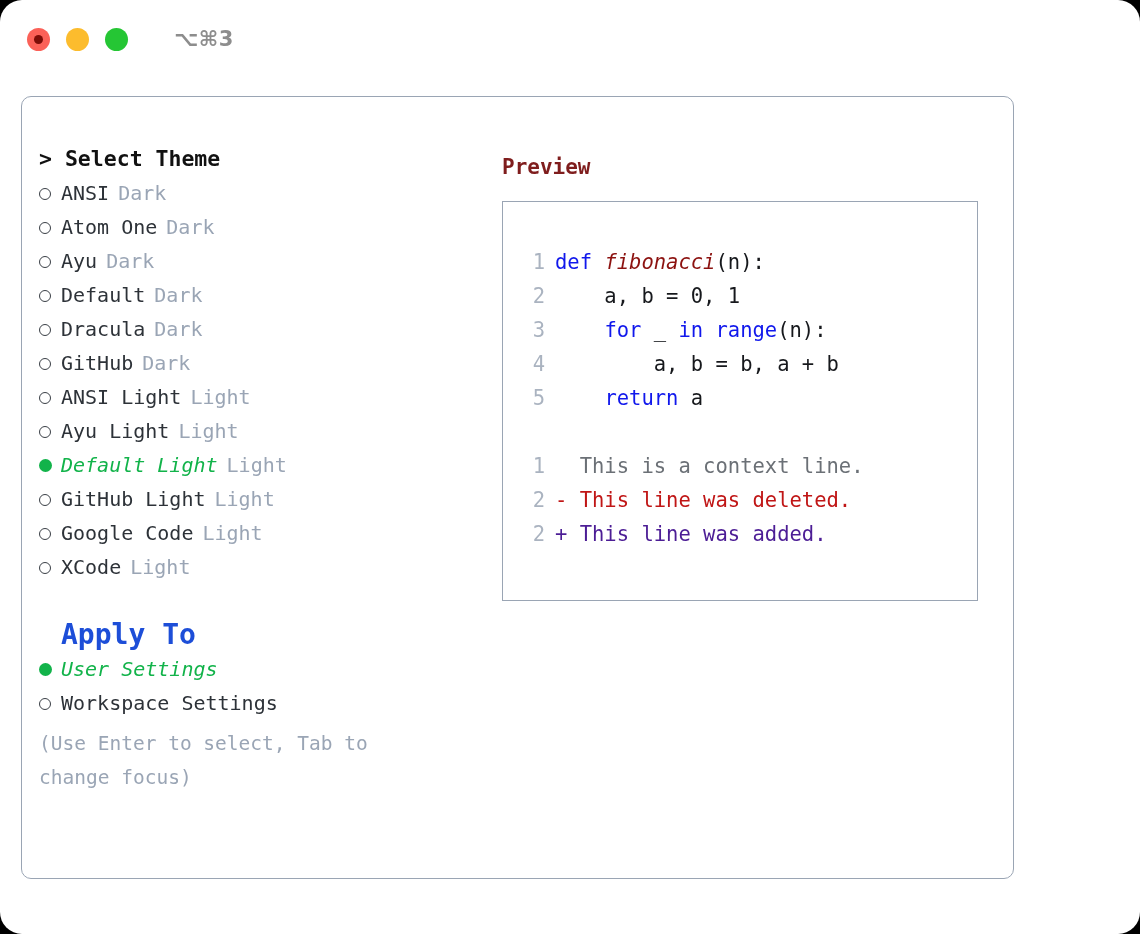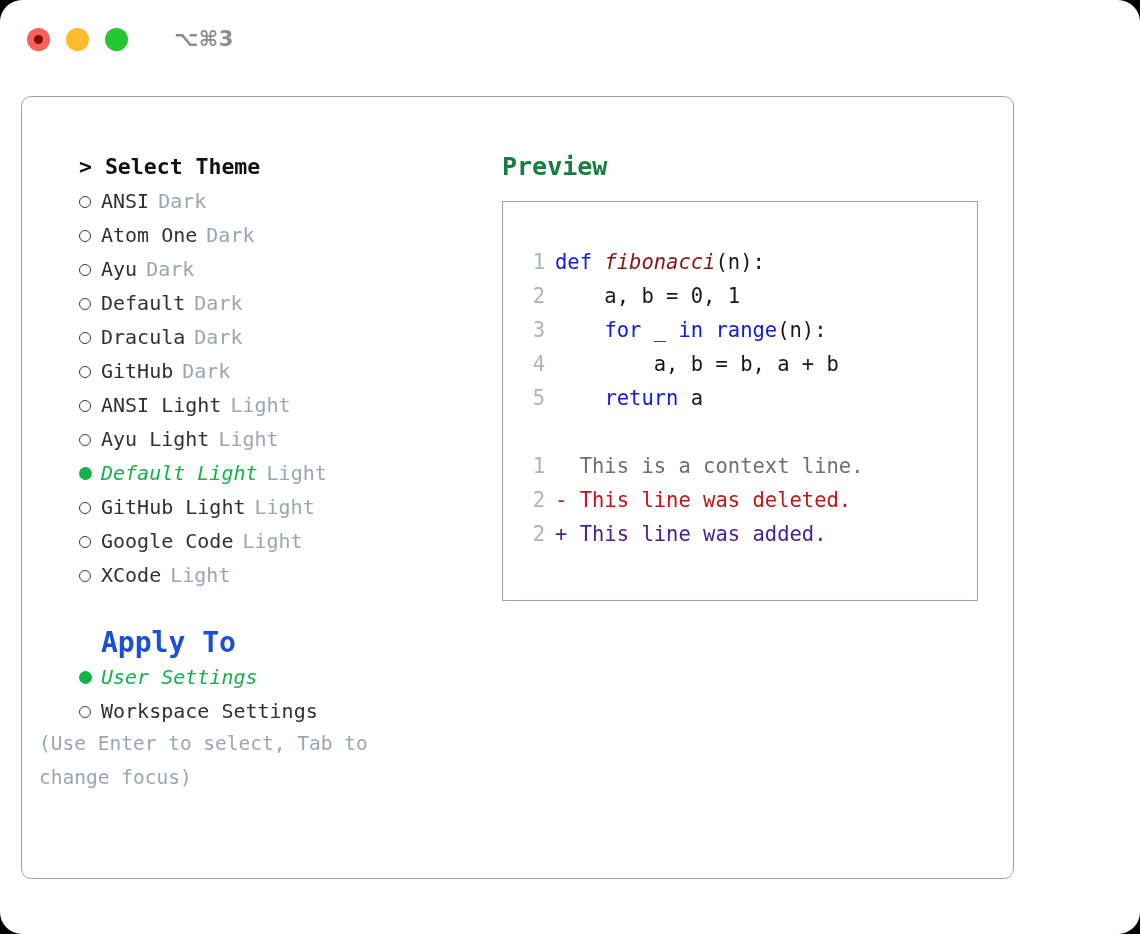--- a/index.html
+++ b/index.html
@@ -78,23 +78,22 @@
     border: 1.6px solid #9aa5b4;
     border-radius: 10px;
     box-sizing: border-box;
     background: #ffffff;
   }
 
   
   #theme-column {
     position: absolute;
     left: 17px;
-    top: 53px;
+    top: 45px;
     width: 450px;
-    margin-left: 40px;
   }
   .section-header {
     font-size: 21.5px;
     font-weight: bold;
     color: #111111;
     line-height: 34px;
     white-space: pre;
   }
   .section-header .caret { color: #111111; }
 
@@ -158,23 +157,23 @@
   }
 
   
   #preview-column {
     position: absolute;
     left: 480px;
     top: 53px;
     width: 490px;
   }
   #preview-title {
-    font-size: 25px;
-    font-weight: bold;
-    color: #15803d;
+    font-size: 21px;
+    font-weight: bold;
+    color: #7f1d1d;
     line-height: 34px;
   }
   #preview-box {
     margin-top: 17px;
     width: 476px;
     height: 400px;
     border: 1.6px solid #9aa5b4;
     box-sizing: border-box;
     background: #ffffff;
     position: relative;

